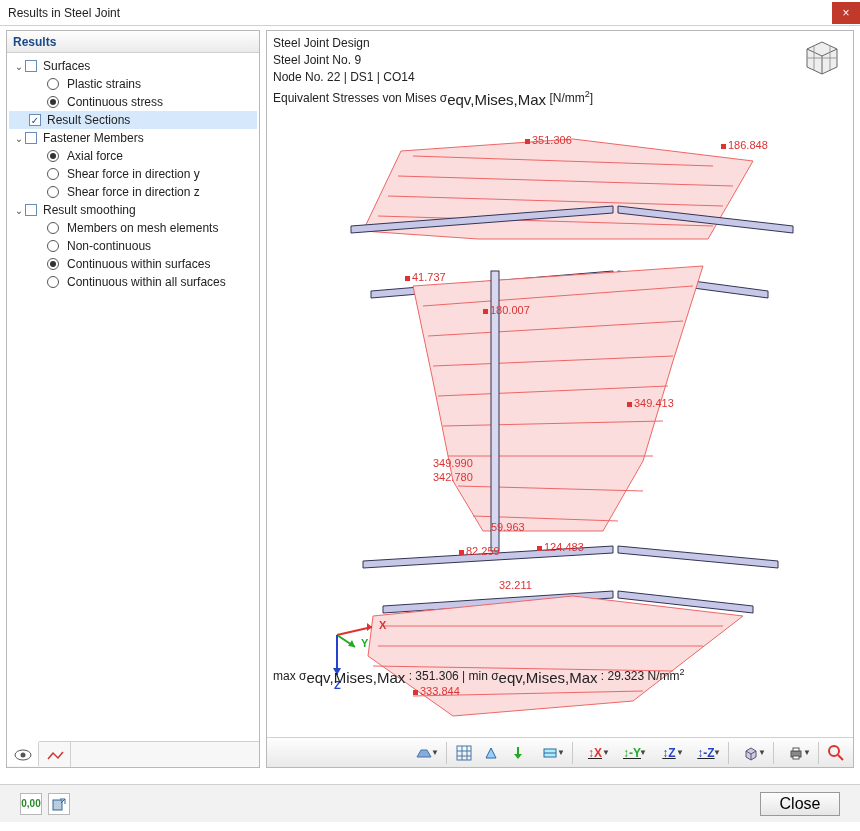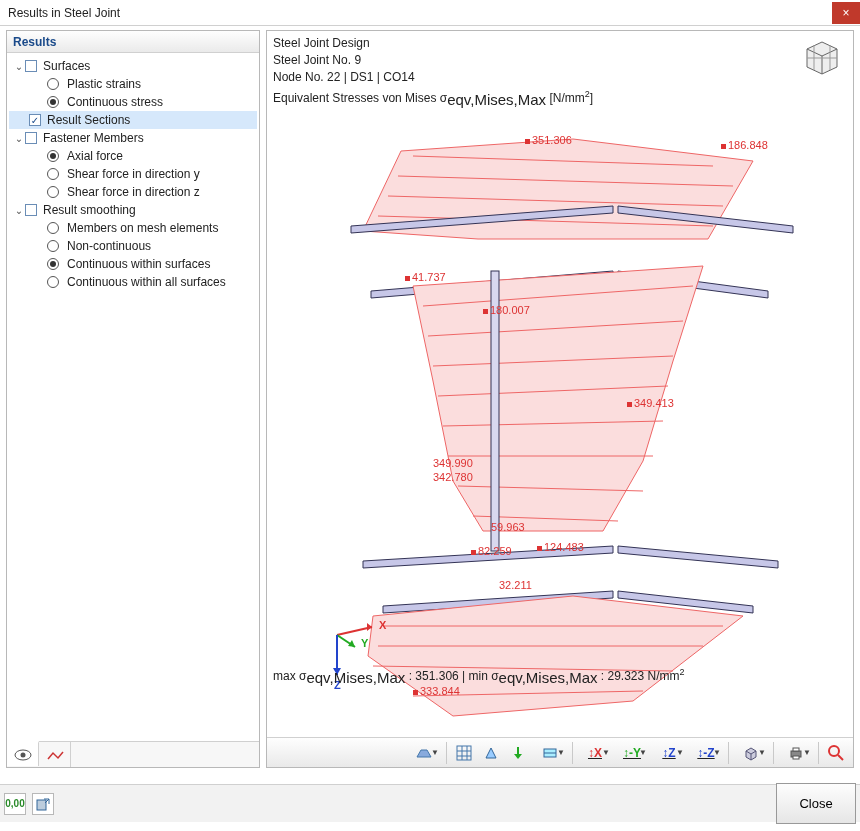--- a/index.html
+++ b/index.html
@@ -31,23 +31,23 @@
 .view-area { flex:1; background:#fff; position:relative; }
 .info-block { position:absolute; top:4px; left:6px; line-height:17px; font-size:12px; }
 .info-block div { white-space:nowrap; }
 .cube { position:absolute; top:6px; right:8px; width:46px; height:40px; }
 .footer-line { position:absolute; bottom:51px; left:6px; font-size:12px; }
 .toolbar { height:30px; border-top:1px solid #d0d0d0; background:linear-gradient(#fefefe,#e9e9e9); display:flex; align-items:center; justify-content:flex-end; padding:0 4px; gap:1px;}
 .tbtn { width:26px; height:24px; border:1px solid transparent; border-radius:2px; display:flex; align-items:center; justify-content:center; cursor:pointer; font-size:12px; position:relative;}
 .tbtn.dd { width:36px; }
 .tbtn .drop { position:absolute; right:2px; font-size:8px; color:#444; }
 .toolbar .sep { width:1px; height:22px; background:#c9c9c9; margin:0 3px; }
-.bottom { height:38px; border-top:1px solid #d0d0d0; background:#f2f2f2; display:flex; align-items:center; padding:0 4px; }
+.bottom { height:38px; border-top:1px solid #d0d0d0; background:#f2f2f2; display:flex; align-items:center; padding:0 20px; }
 .bottom .mini { width:22px; height:22px; border:1px solid #b8b8b8; margin-right:6px; display:flex; align-items:center; justify-content:center; cursor:pointer; background:#fff; font-size:10px;}
-.btn-close { margin-left:auto; width:80px; height:41px; border:1px solid #999; background:linear-gradient(#fdfdfd,#e6e6e6); cursor:pointer; font-size:13px; }
+.btn-close { margin-left:auto; width:80px; height:24px; border:1px solid #999; background:linear-gradient(#fdfdfd,#e6e6e6); cursor:pointer; font-size:16px; }
 sub { font-size:15px; }
 sup { font-size:9px; }
 .dlabel { position:absolute; font-size:11px; color:#d33; }
 .dlabel .dot { width:5px; height:5px; background:#d33; display:inline-block; margin-right:2px; }
 .axis-lbl { position:absolute; font-size:11px; font-weight:600; }
 </style>
 </head>
 <body>
 
 <div class="titlebar">
@@ -207,21 +207,21 @@
 
       <div id="data-labels">
           <div class="dlabel" style="left: 258px; top: 103px;"><span class="dot"></span>351.306</div>
           <div class="dlabel" style="left: 454px; top: 108px;"><span class="dot"></span>186.848</div>
           <div class="dlabel" style="left: 138px; top: 240px;"><span class="dot"></span>41.737</div>
           <div class="dlabel" style="left: 216px; top: 273px;"><span class="dot"></span>180.007</div>
           <div class="dlabel" style="left: 320px; top: 366px; margin-left: 40px;"><span class="dot"></span>349.413</div>
           <div class="dlabel" style="left: 166px; top: 426px;">349.990</div>
           <div class="dlabel" style="left: 166px; top: 440px;">342.780</div>
           <div class="dlabel" style="left: 224px; top: 490px;">59.963</div>
-          <div class="dlabel" style="left: 204px; top: 514px;"><span class="dot"></span>82.259</div>
+          <div class="dlabel" style="left: 192px; top: 514px;"><span class="dot"></span>82.259</div>
           <div class="dlabel" style="left: 270px; top: 510px; text-align: center;"><span class="dot"></span>124.483</div>
           <div class="dlabel" style="left: 232px; top: 548px;">32.211</div>
           <div class="dlabel" style="left: 146px; top: 654px;"><span class="dot"></span>333.844</div>
         </div>
 
       <div class="footer-line">
         <span>max σ</span><sub>eqv,Mises,Max</sub><span> : 351.306 | min σ</span><sub>eqv,Mises,Max</sub><span> : 29.323 N/mm</span><sup>2</sup>
       </div>
     </div>
 

